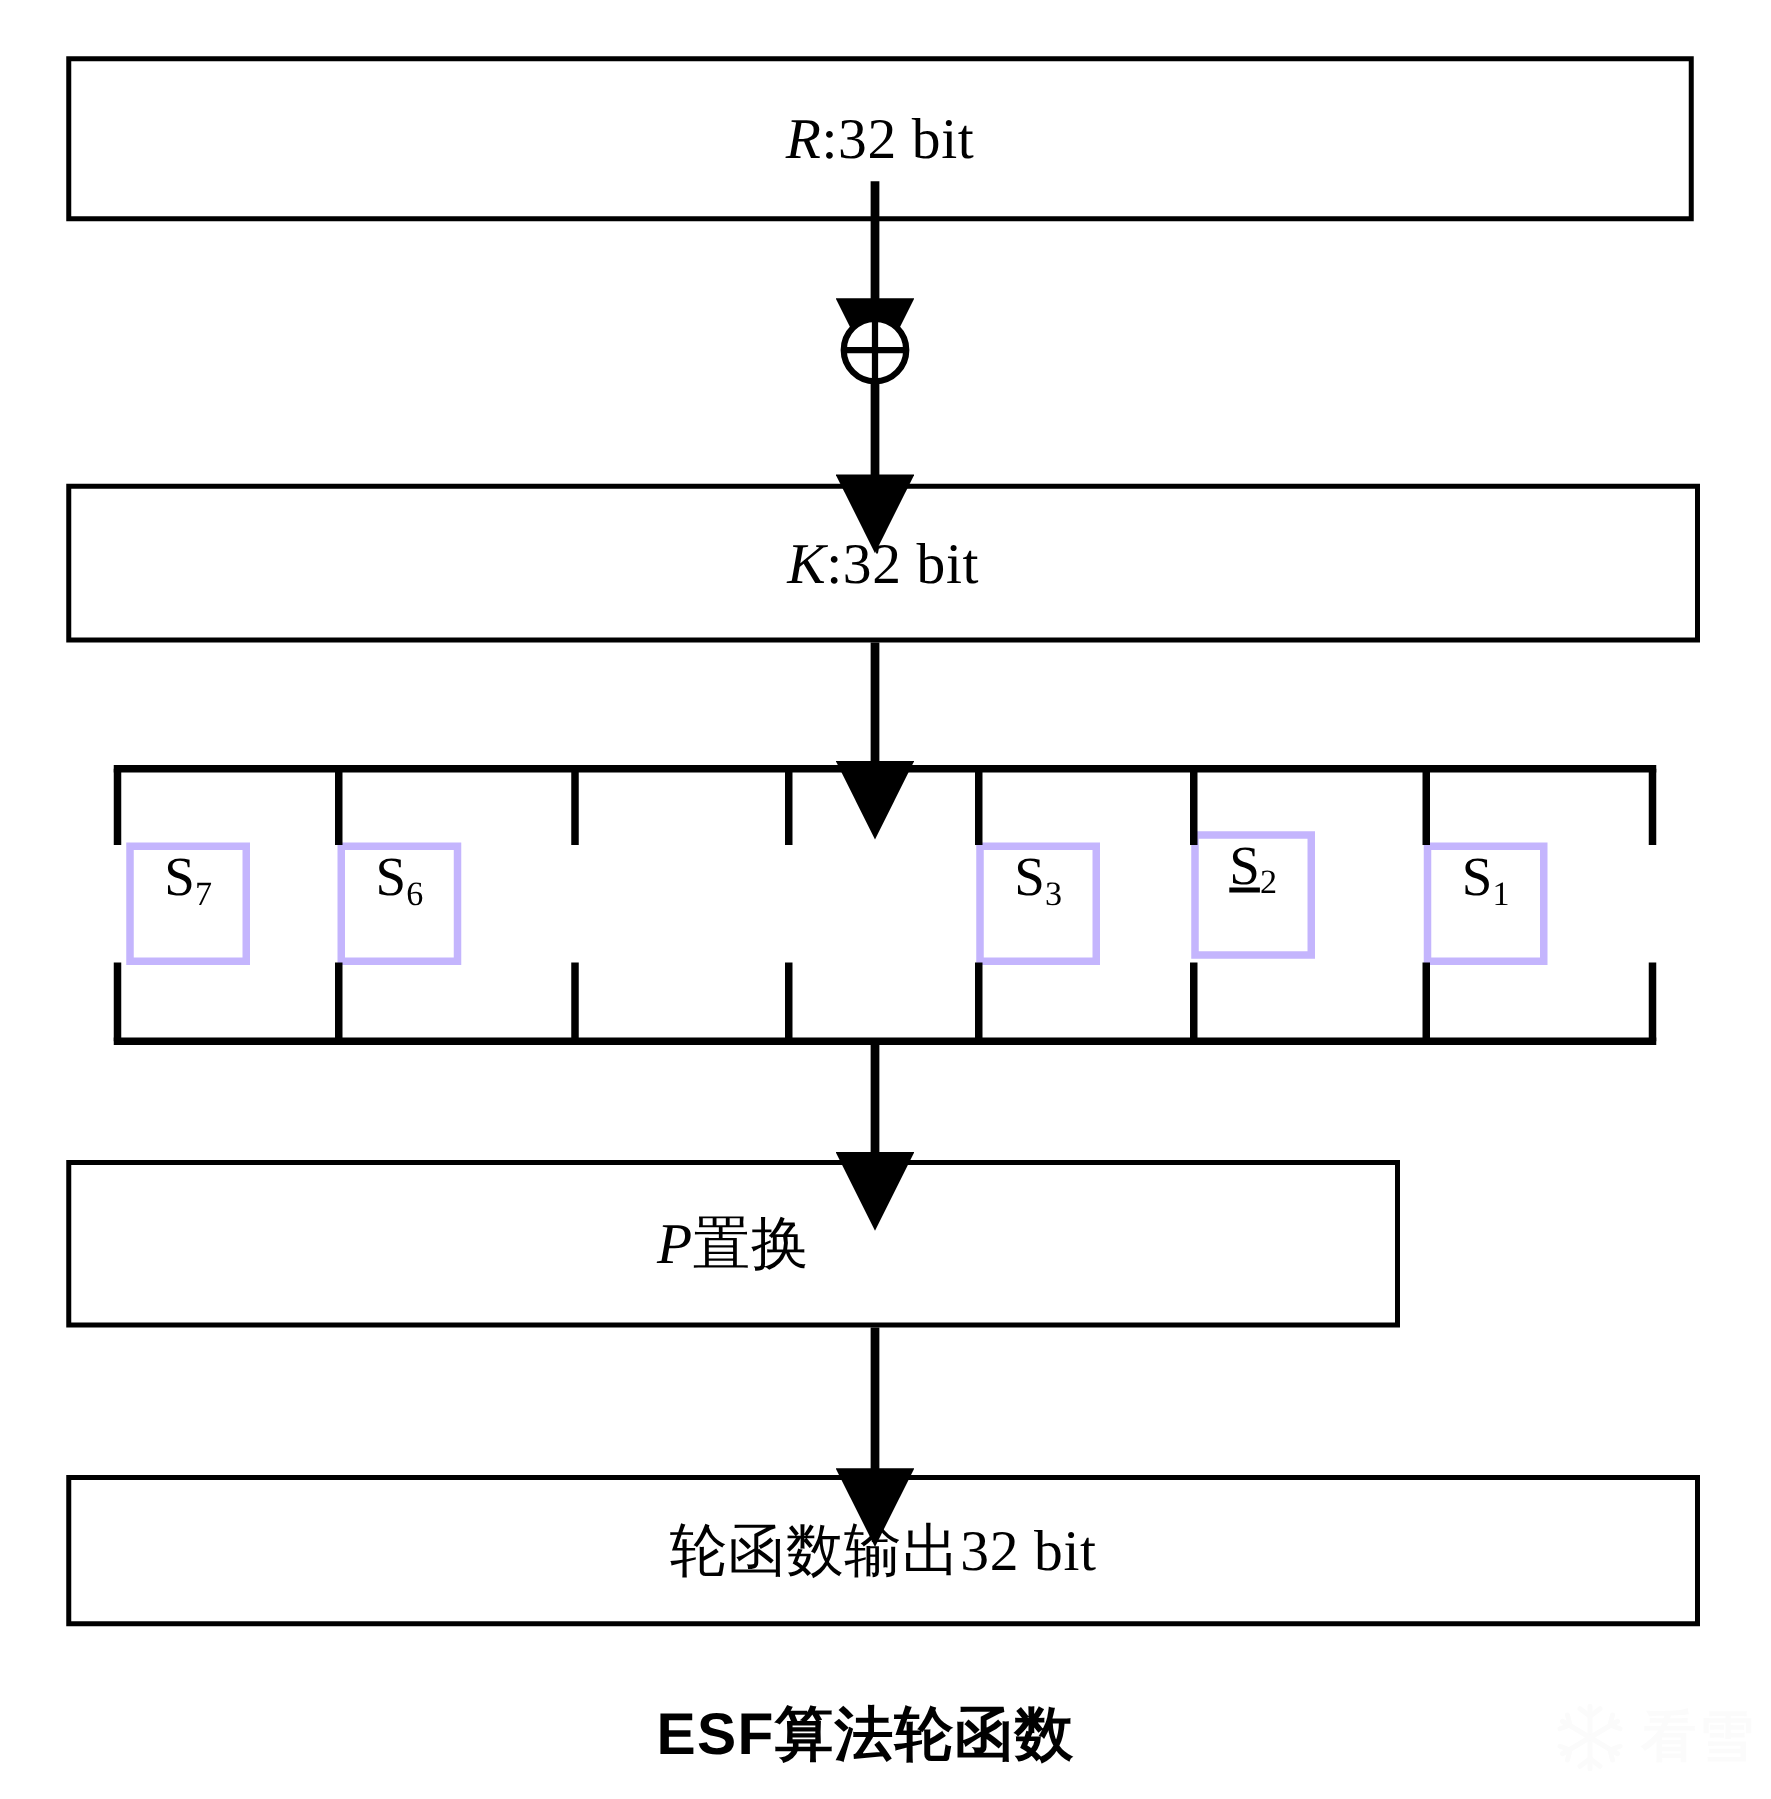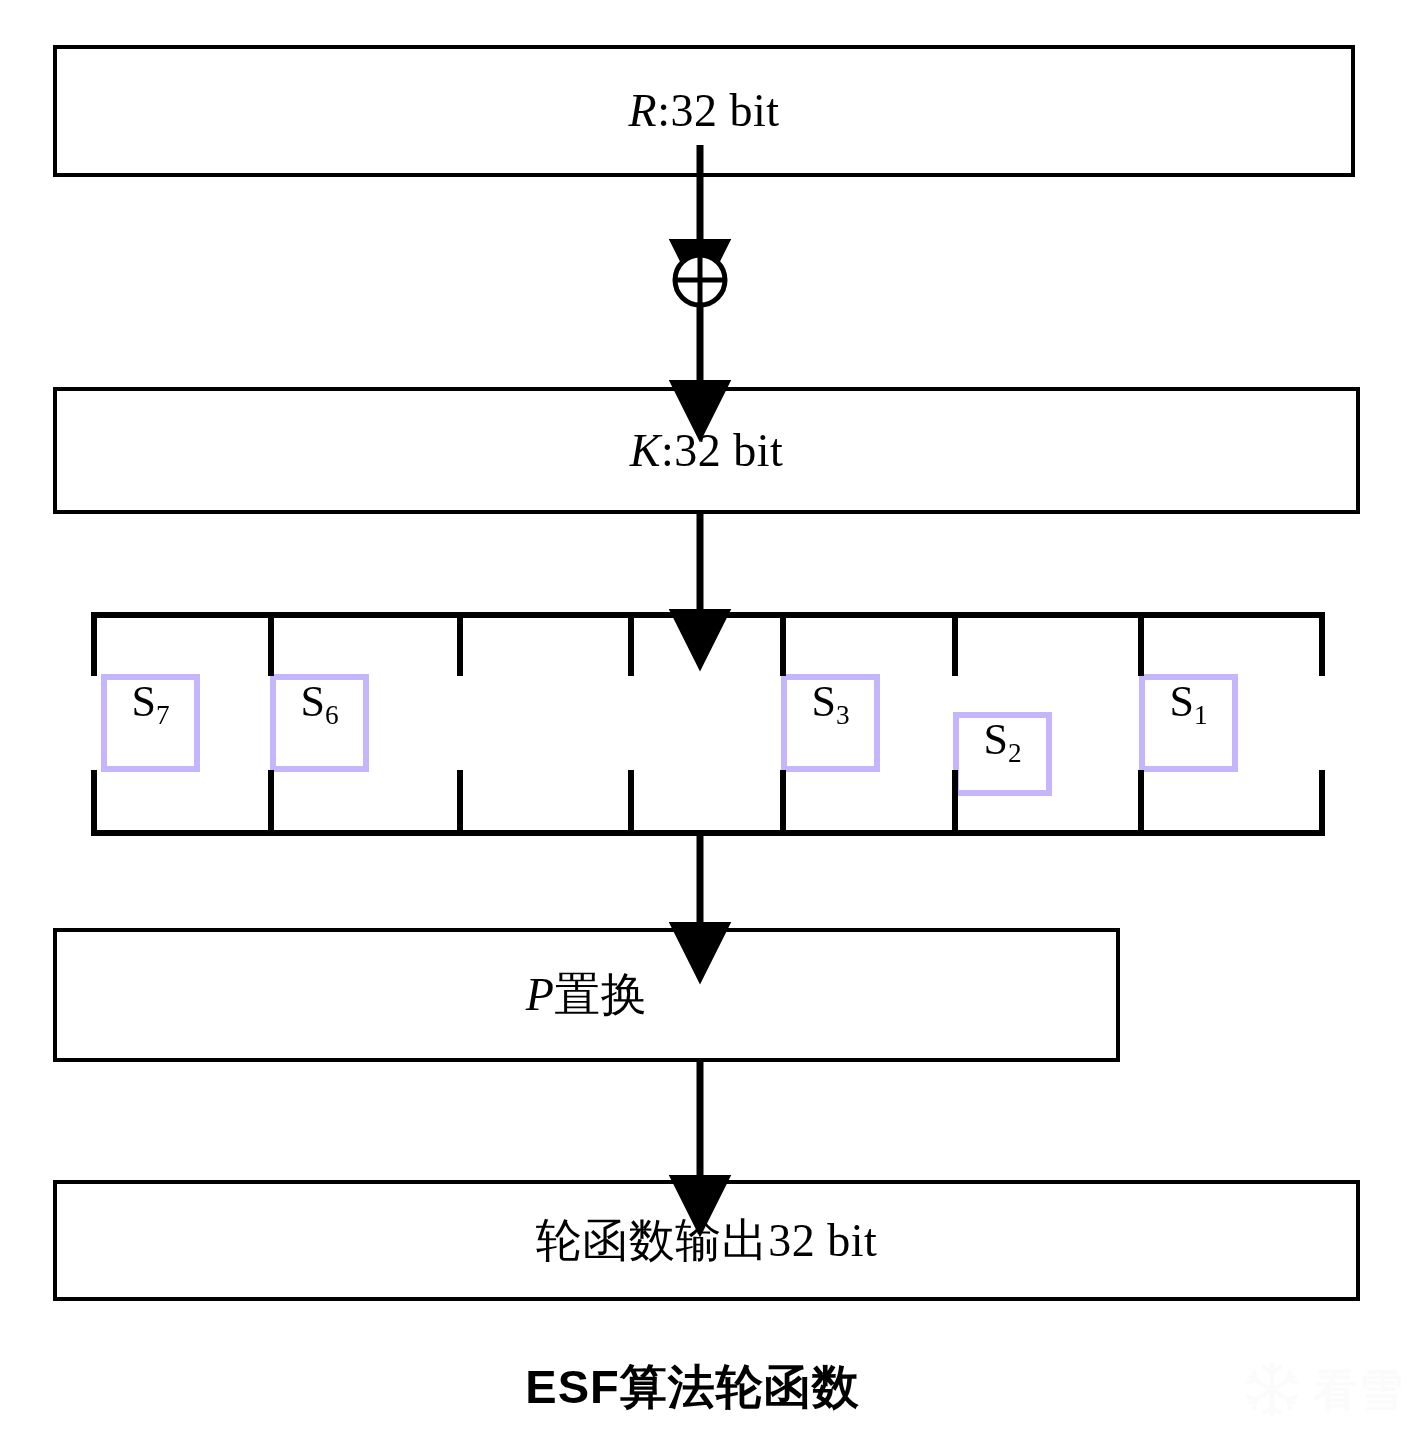--- a/index.html
+++ b/index.html
@@ -111,21 +111,21 @@
 
   <div class="sbox" style="left:53px; top:674px; width:99px; height:98px;">
     <span class="slabel"><span>S</span><sub>7</sub></span>
   </div>
   <div class="sbox" style="left:222px; top:674px; width:99px; height:98px;">
     <span class="slabel"><span>S</span><sub>6</sub></span>
   </div>
   <div class="sbox" style="left:733px; top:674px; width:99px; height:98px;">
     <span class="slabel"><span>S</span><sub>3</sub></span>
   </div>
-  <div class="sbox" style="left:905px; top:712px; width:99px; height:84px;">
+  <div class="sbox" style="left:905px; top:665px; width:99px; height:102px;text-decoration:underline;">
     <span class="slabel"><span>S</span><sub>2</sub></span>
   </div>
   <div class="sbox" style="left:1091px; top:674px; width:99px; height:98px;">
     <span class="slabel"><span>S</span><sub>1</sub></span>
   </div>
 
   <div class="wide-box" style="left:53px; top:928px; width:1067px; height:134px;">
     <span class="label"><span class="ital">P</span><span>置换</span></span>
   </div>
 

